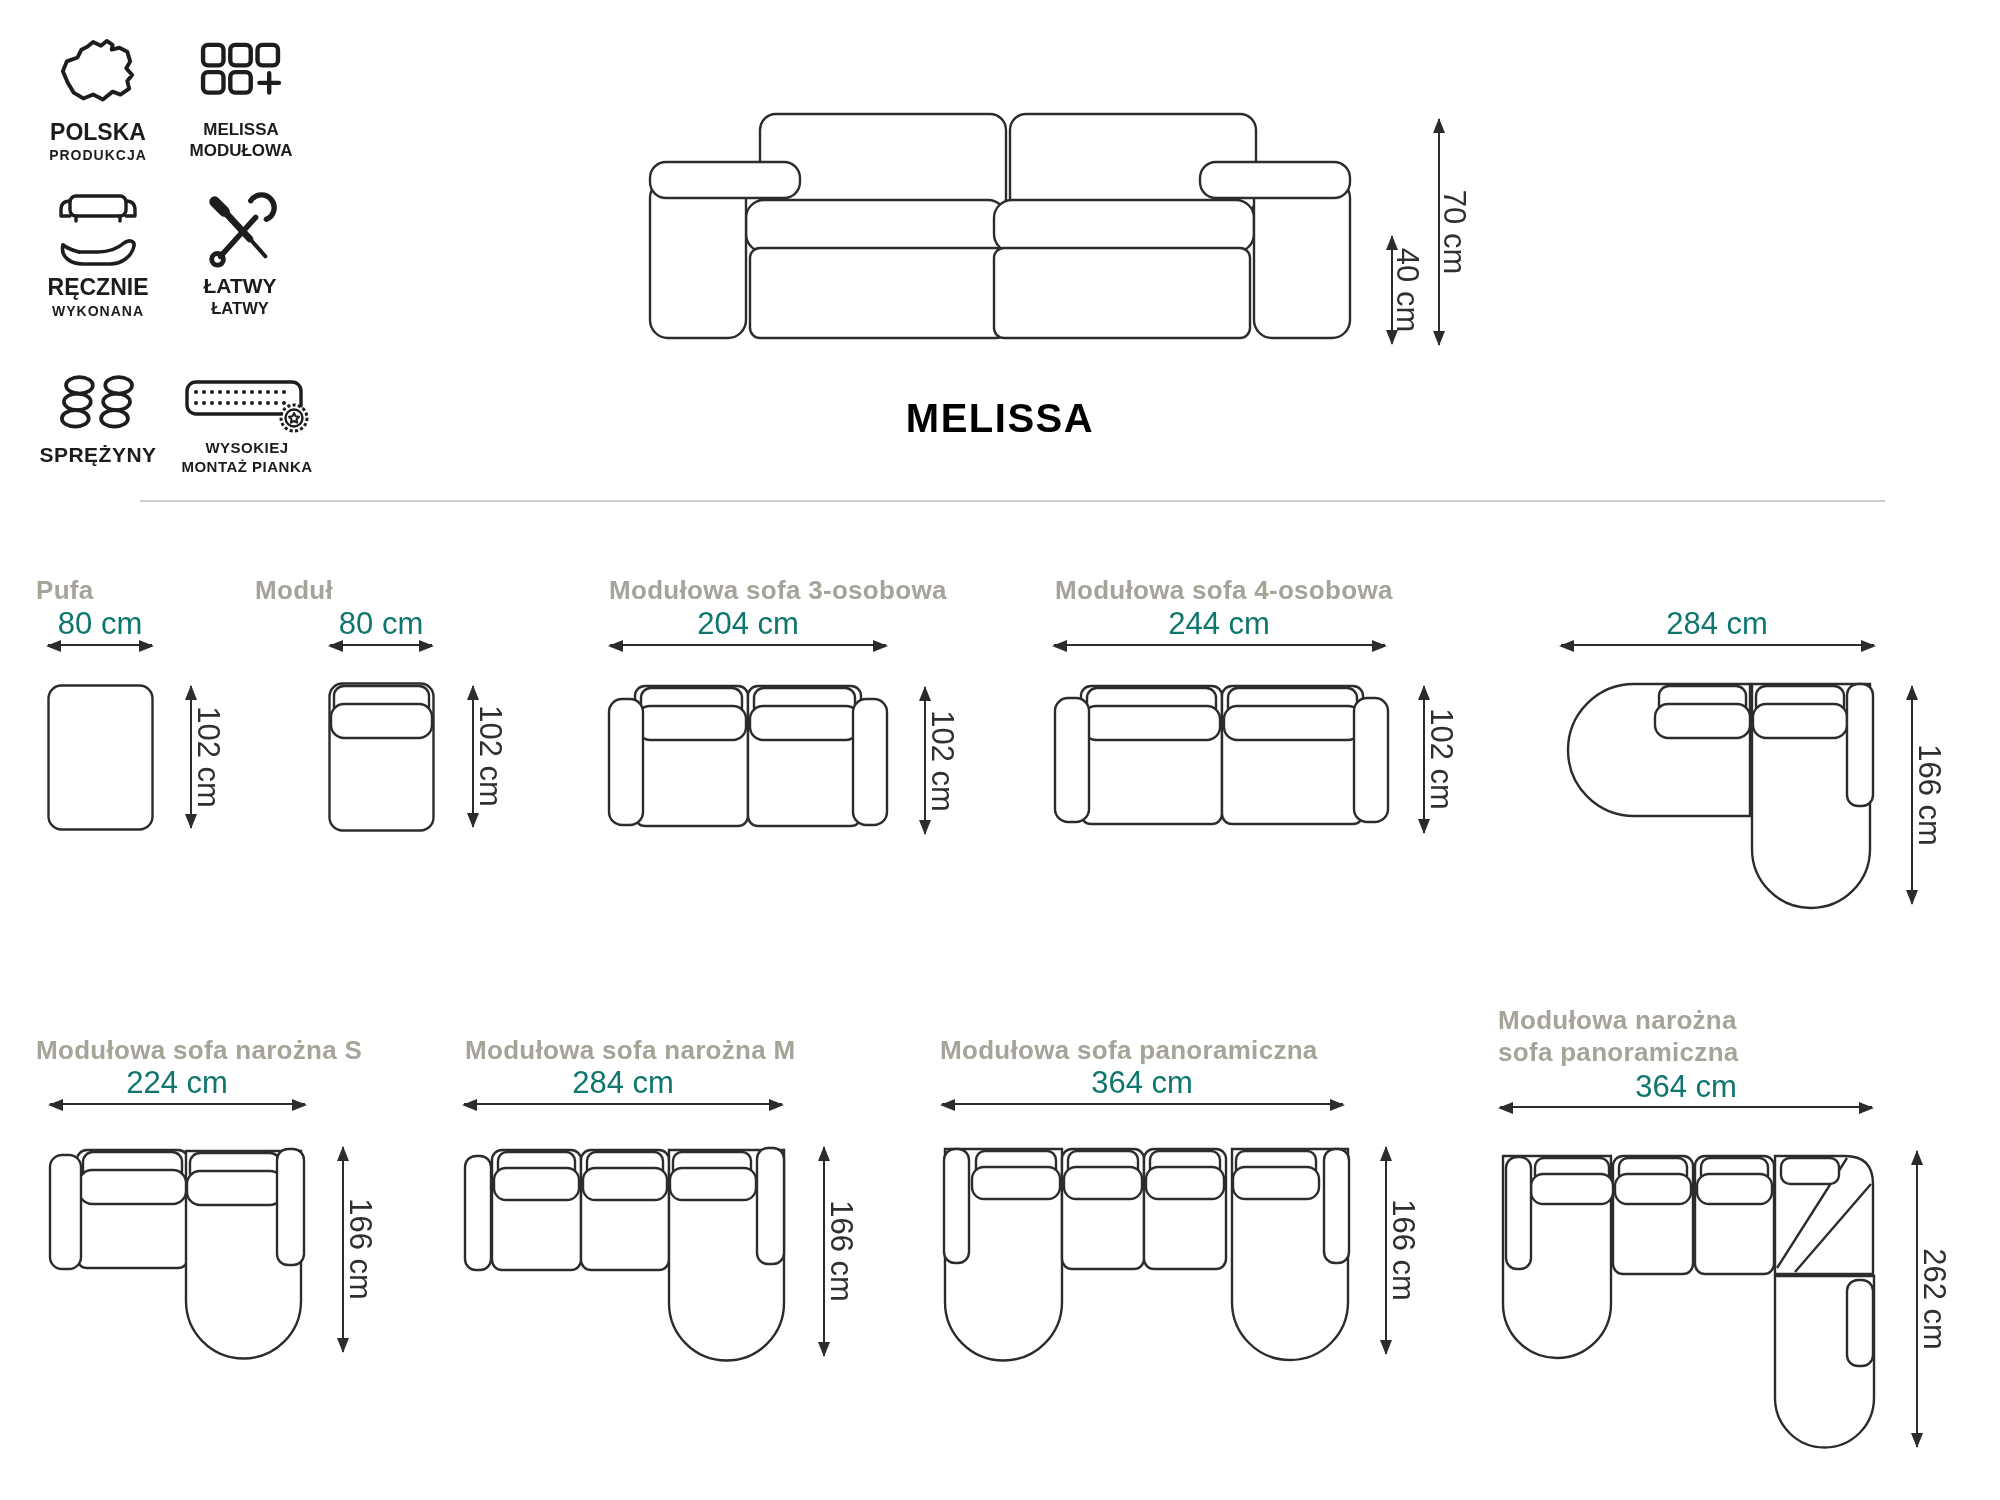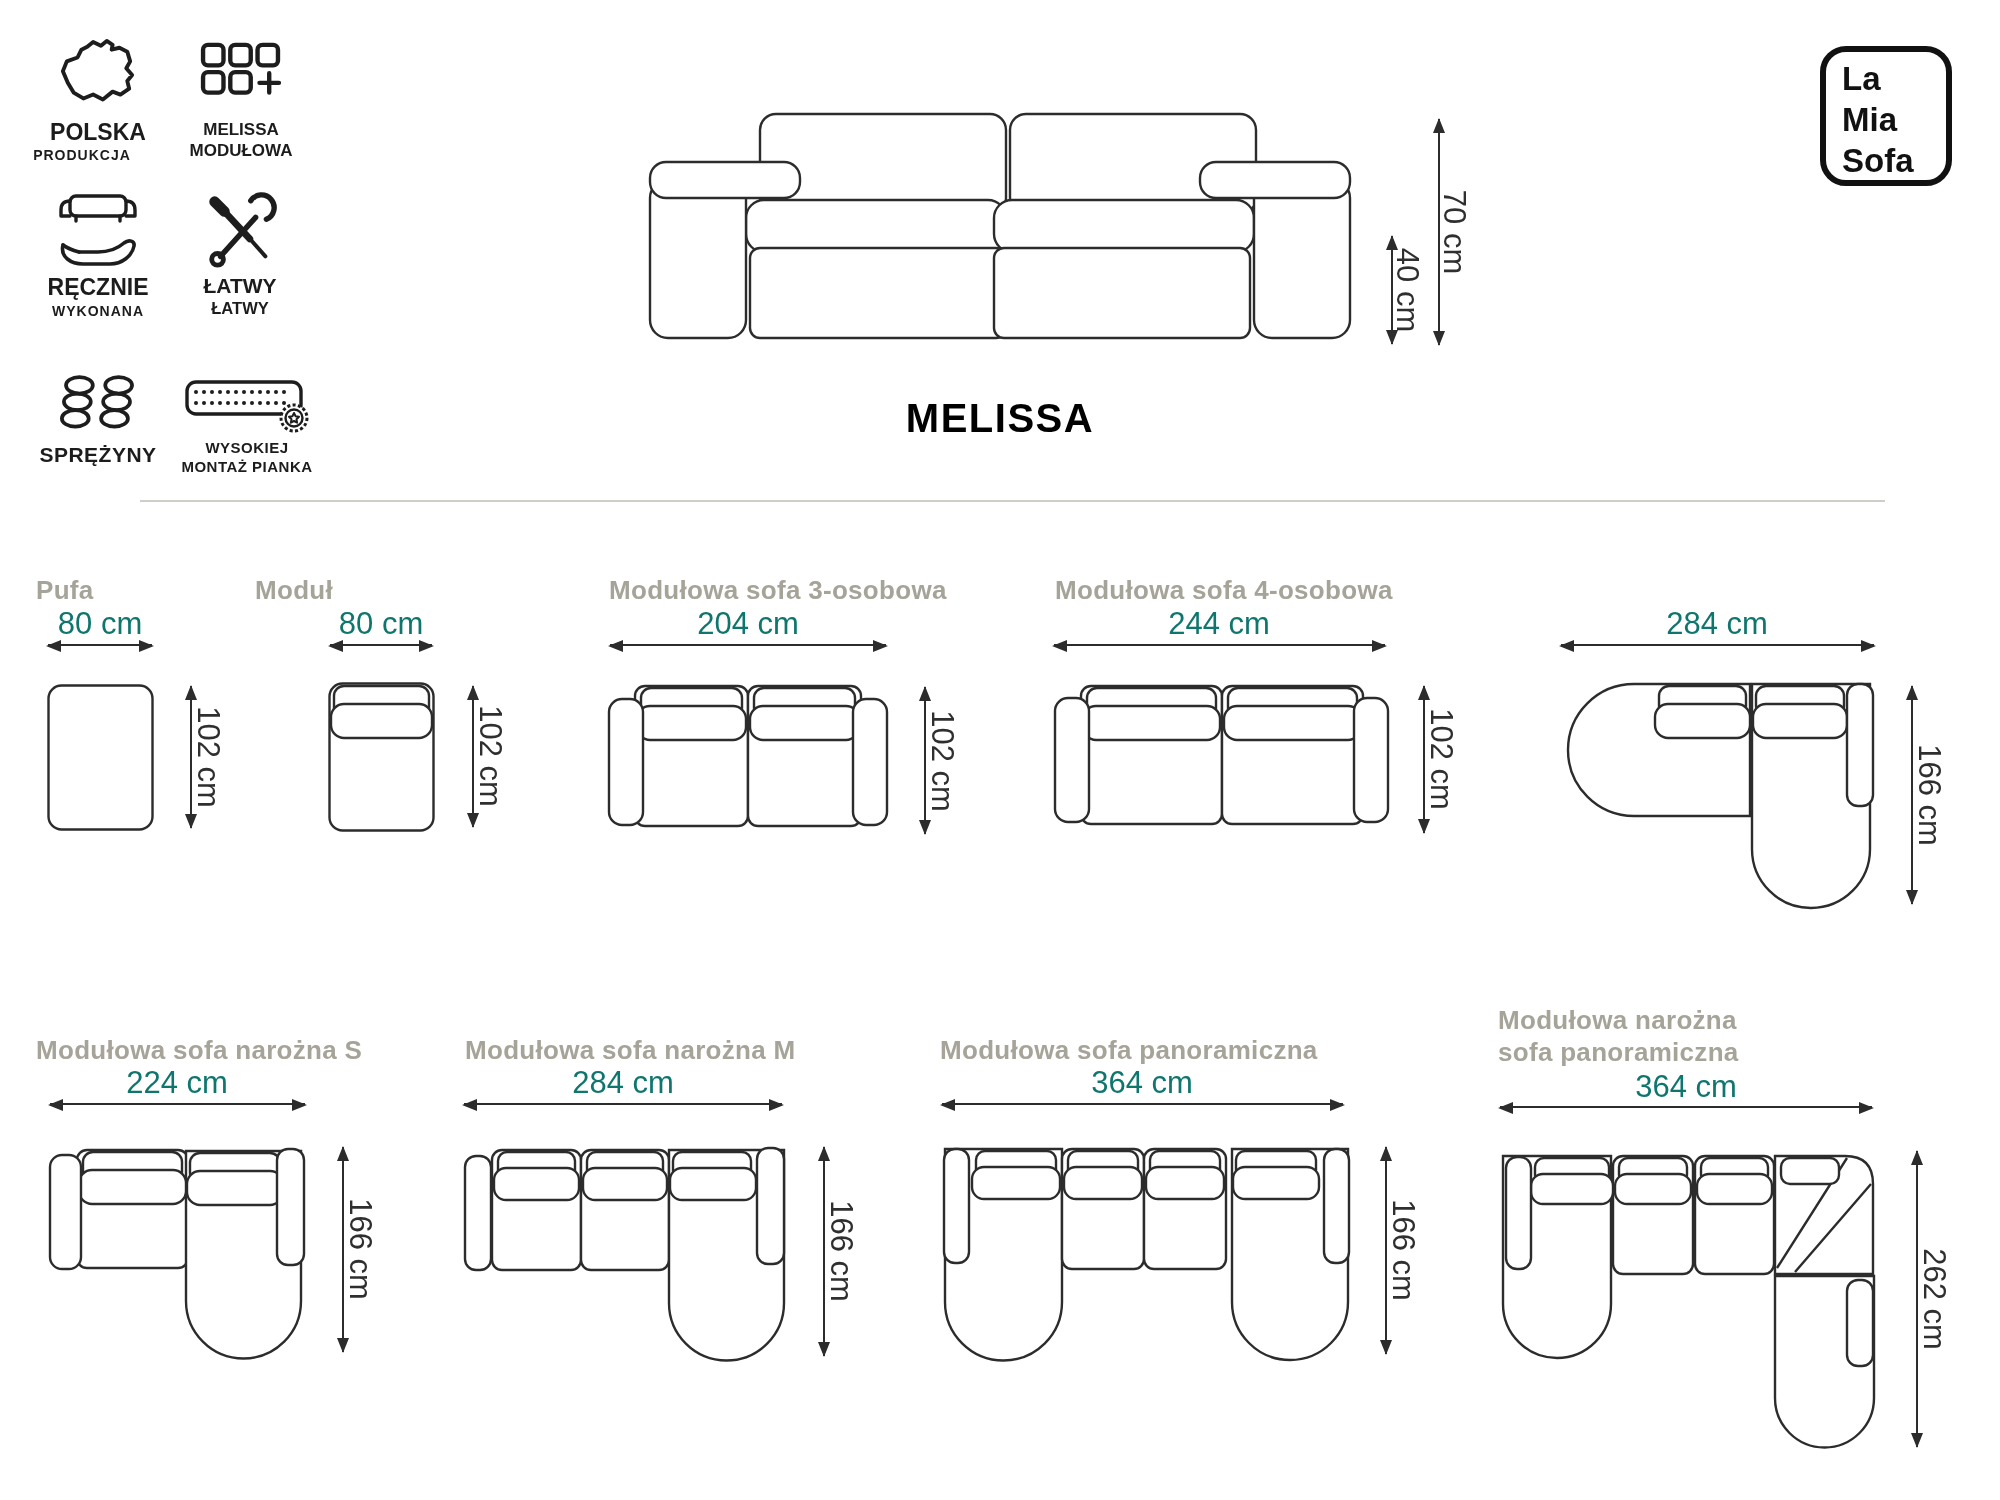--- a/index.html
+++ b/index.html
@@ -33,21 +33,21 @@
 </style>
 </head>
 <body>
 
 <div class="stage">
 
   <svg style="left:54px;top:38px" width="88" height="78" viewBox="0 0 90 80">
     <path class="ic" stroke-width="4" d="M34,9 L40,4 L48,8 L54,3 L60,7 L59,12 L67,10 L75,14 L78,24 L74,31 L80,38 L75,44 L77,52 L68,58 L60,55 L50,63 L40,58 L30,62 L20,56 L14,46 L9,34 L13,24 L24,20 L28,12 Z"></path>
   </svg>
   <div class="blabel" style="left:98px;top:119px;font-size:23px;font-weight:800;">POLSKA</div>
-  <div class="blabel" style="left:82px;top:147px;font-size:14px;font-weight:700;letter-spacing:1px;">PRODUKCJA</div>
+  <div class="blabel" style="left:98px;top:147px;font-size:14px;font-weight:700;letter-spacing:1px;">PRODUKCJA</div>
 
   <svg style="left:198px;top:42px" width="86" height="72" viewBox="0 0 84 74">
     <rect class="ic" stroke-width="4.5" x="3" y="3" width="21" height="21" rx="5"></rect>
     <rect class="ic" stroke-width="4.5" x="31" y="3" width="21" height="21" rx="5"></rect>
     <rect class="ic" stroke-width="4.5" x="59" y="3" width="21" height="21" rx="5"></rect>
     <rect class="ic" stroke-width="4.5" x="3" y="31" width="21" height="21" rx="5"></rect>
     <rect class="ic" stroke-width="4.5" x="31" y="31" width="21" height="21" rx="5"></rect>
     <path class="ic" stroke-width="4.5" d="M61,42 H81 M71,32 V52"></path>
   </svg>
   <div class="blabel" style="left:241px;top:120px;font-size:17px;font-weight:700;">MELISSA</div>
@@ -111,25 +111,20 @@
         <circle cx="95" cy="27" r="2"></circle>
         <circle cx="103" cy="27" r="2"></circle>
     </g>
     <circle cx="113" cy="42" r="13" fill="#fff" stroke="#1d1d1d" stroke-width="3" stroke-dasharray="3.1,2.3"></circle>
     <circle class="ic" stroke-width="2.4" cx="113" cy="42" r="8.5"></circle>
     <path class="ic" stroke-width="2" d="M113,37 L114.5,40.2 L118,40.7 L115.5,43.2 L116.1,46.7 L113,45 L109.9,46.7 L110.5,43.2 L108,40.7 L111.5,40.2 Z"></path>
   </svg>
   <div class="blabel" style="left:247px;top:439px;font-size:15px;font-weight:800;letter-spacing:.5px;">WYSOKIEJ</div>
   <div class="blabel" style="left:247px;top:458px;font-size:15px;font-weight:800;letter-spacing:.5px;">MONTAŻ PIANKA</div>
 
-  <div class="logo">
-    <div>La</div>
-    <div>Mia</div>
-    <div>Sofa</div>
-  </div>
 
   <svg style="left:648px;top:112px" width="704" height="234" viewBox="0 0 704 234">
     <rect class="ln" x="112" y="2" width="246" height="100" rx="16"></rect>
     <rect class="ln" x="362" y="2" width="246" height="100" rx="16"></rect>
     <rect class="ln" x="98" y="88" width="260" height="52" rx="18"></rect>
     <rect class="ln" x="346" y="88" width="260" height="52" rx="18"></rect>
     <rect class="ln" x="102" y="136" width="256" height="90" rx="10"></rect>
     <rect class="ln" x="346" y="136" width="256" height="90" rx="10"></rect>
     <rect class="ln" x="2" y="68" width="96" height="158" rx="18"></rect>
     <rect class="ln" x="606" y="68" width="96" height="158" rx="18"></rect>

